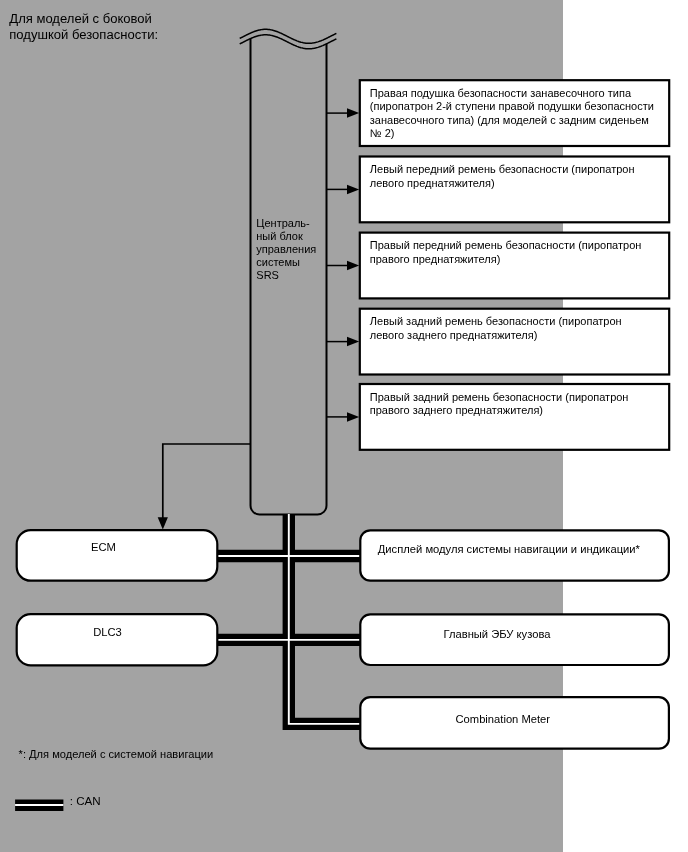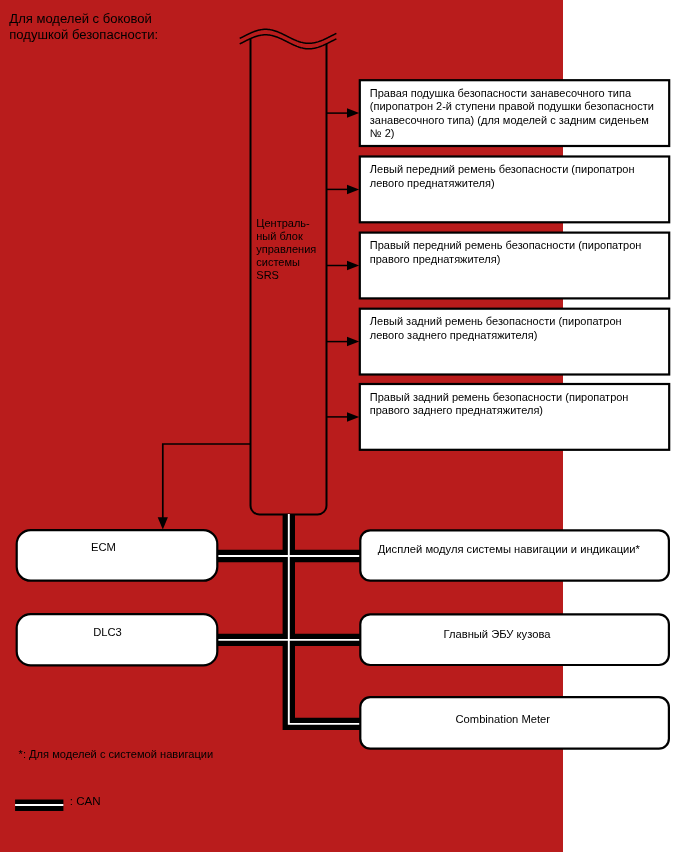--- a/index.html
+++ b/index.html
@@ -1,17 +1,17 @@
 <!DOCTYPE html>
 <html><head>
 <meta charset="utf-8">
 <style>
   html,body{margin:0;padding:0;background:#ffffff;}
   body{width:688px;height:852px;overflow:hidden;font-family:"Liberation Sans",sans-serif;color:#000;}
-  #stage{position:relative;width:563px;height:852px;background:#b91c1c;}
+  #stage{position:relative;width:563px;height:852px;background:#a3a3a3;}
   #dia{position:absolute;left:0;top:0;transform:translateZ(0);}
   .ln{fill:none;stroke:#000;}
   .bx{fill:#fff;stroke:#000;stroke-width:2.2;}
   .ar{fill:#000;stroke:none;}
   text{font-family:"Liberation Sans",sans-serif;fill:#000;-webkit-font-smoothing:antialiased;}
   .t-head{font-size:13.05px;}
   .t-blk{font-size:11px;}
   .t-box{font-size:11px;}
   .t-node{font-size:11.2px;}
   .t-foot{font-size:11.1px;}

